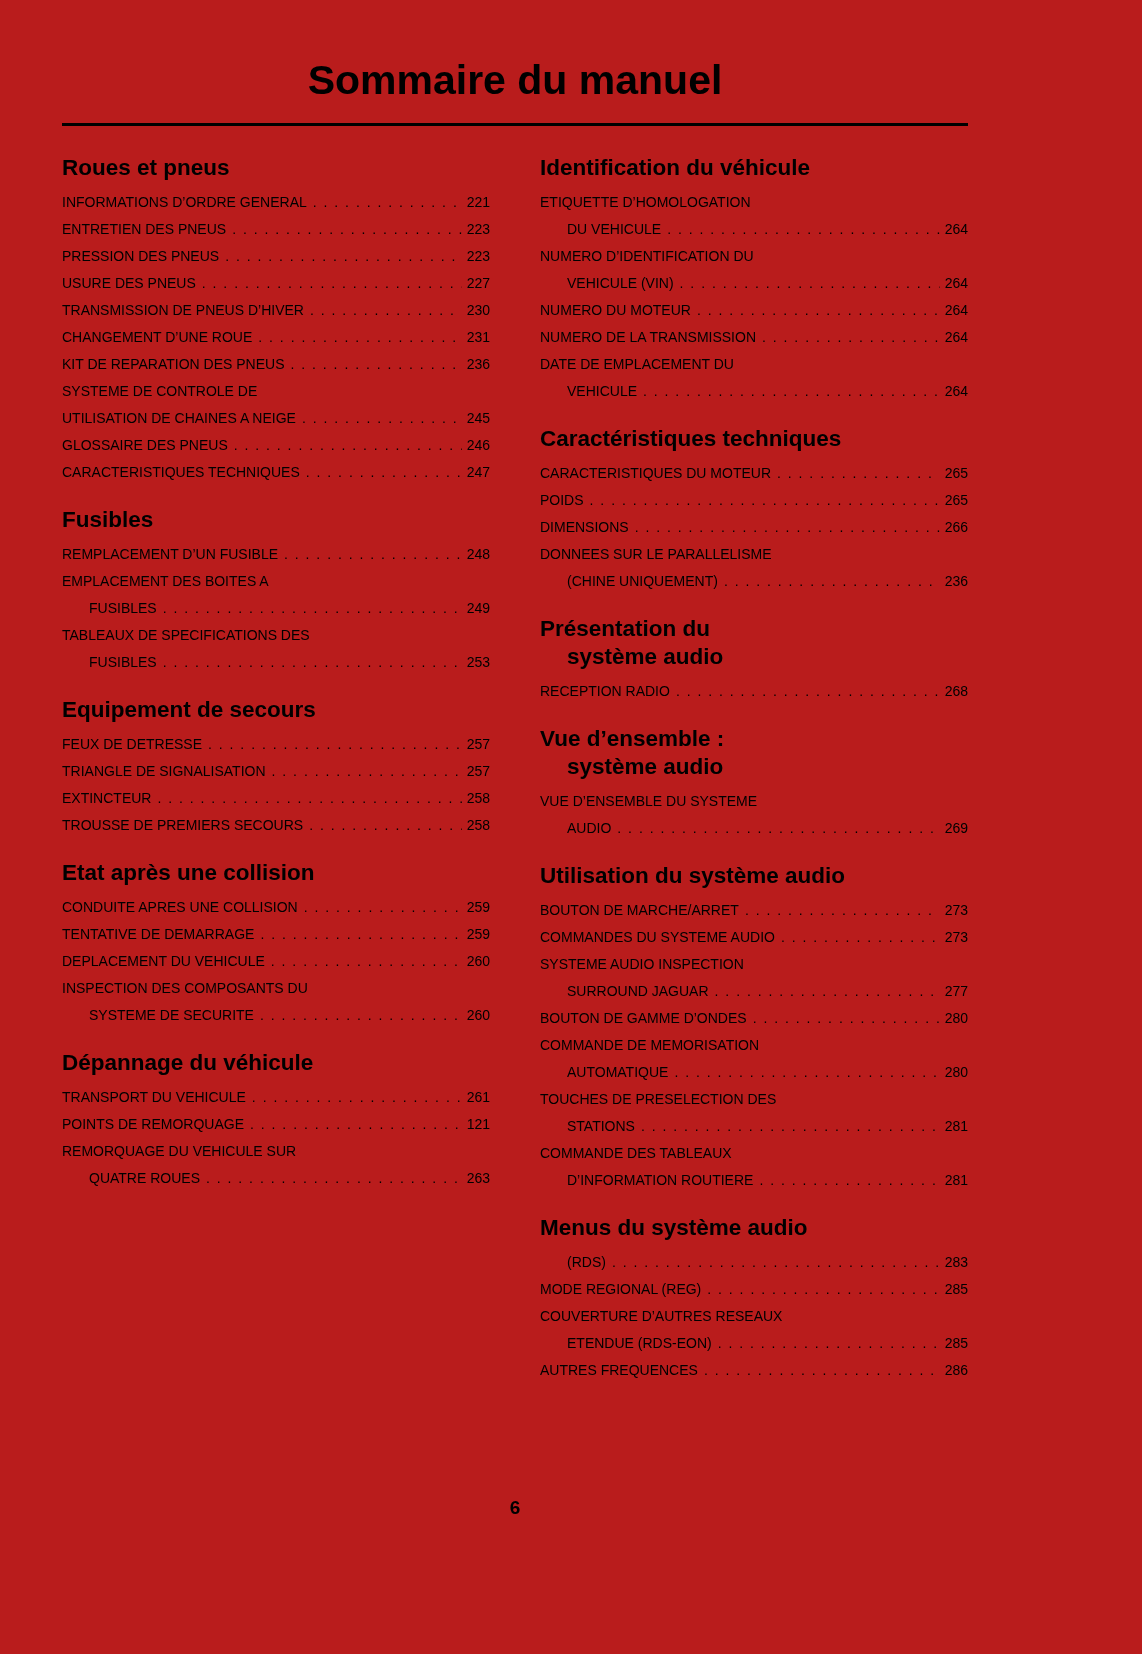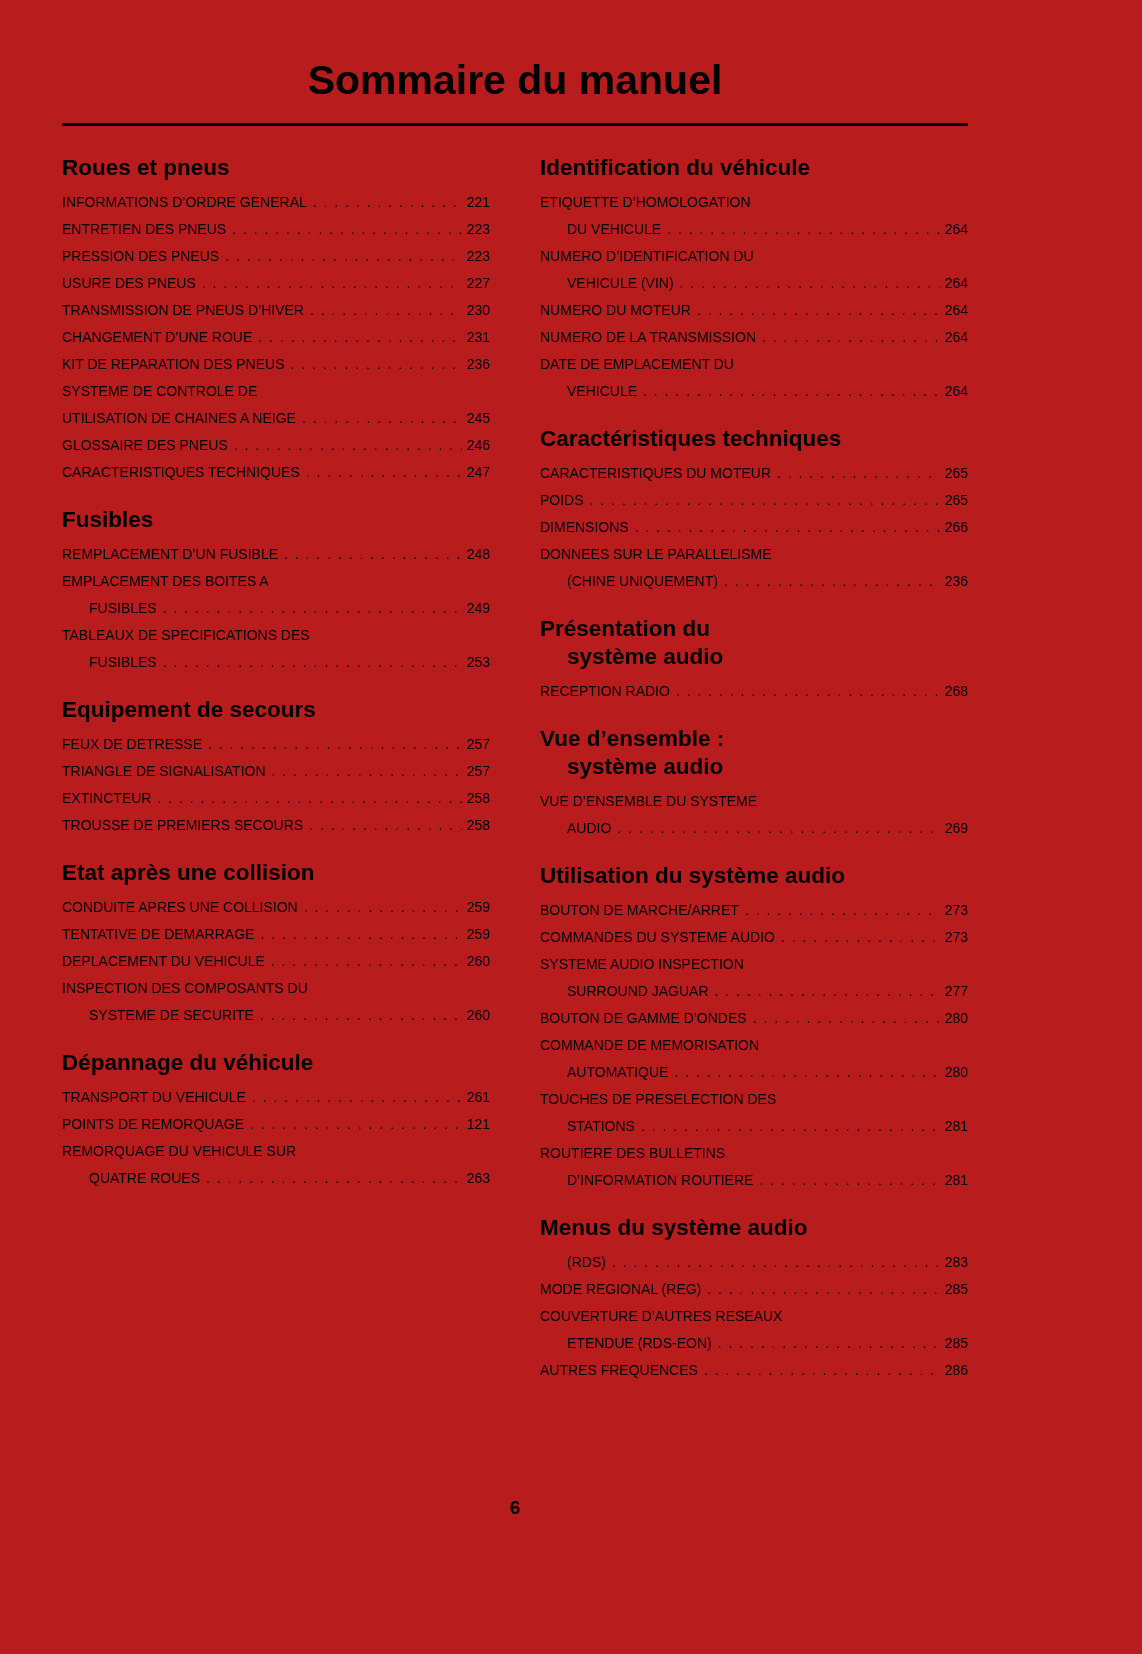--- a/index.html
+++ b/index.html
@@ -461,21 +461,21 @@
                 <span class="entry-text">TOUCHES DE PRESELECTION DES</span>
               </div>
               <div class="entry-line indent">
                 <span class="entry-text">STATIONS</span>
                 <span class="leader"></span>
                 <span class="entry-page">281</span>
               </div>
             </div>
             <div class="entry">
               <div class="entry-line">
-                <span class="entry-text">ROUTIERE DES BULLETINS</span>
+                <span class="entry-text">COMMANDE DES TABLEAUX</span>
               </div>
               <div class="entry-line indent">
                 <span class="entry-text">D’INFORMATION ROUTIERE</span>
                 <span class="leader"></span>
                 <span class="entry-page">281</span>
               </div>
             </div>
           </section>
           <section class="section">
             <h2 class="section-heading">

